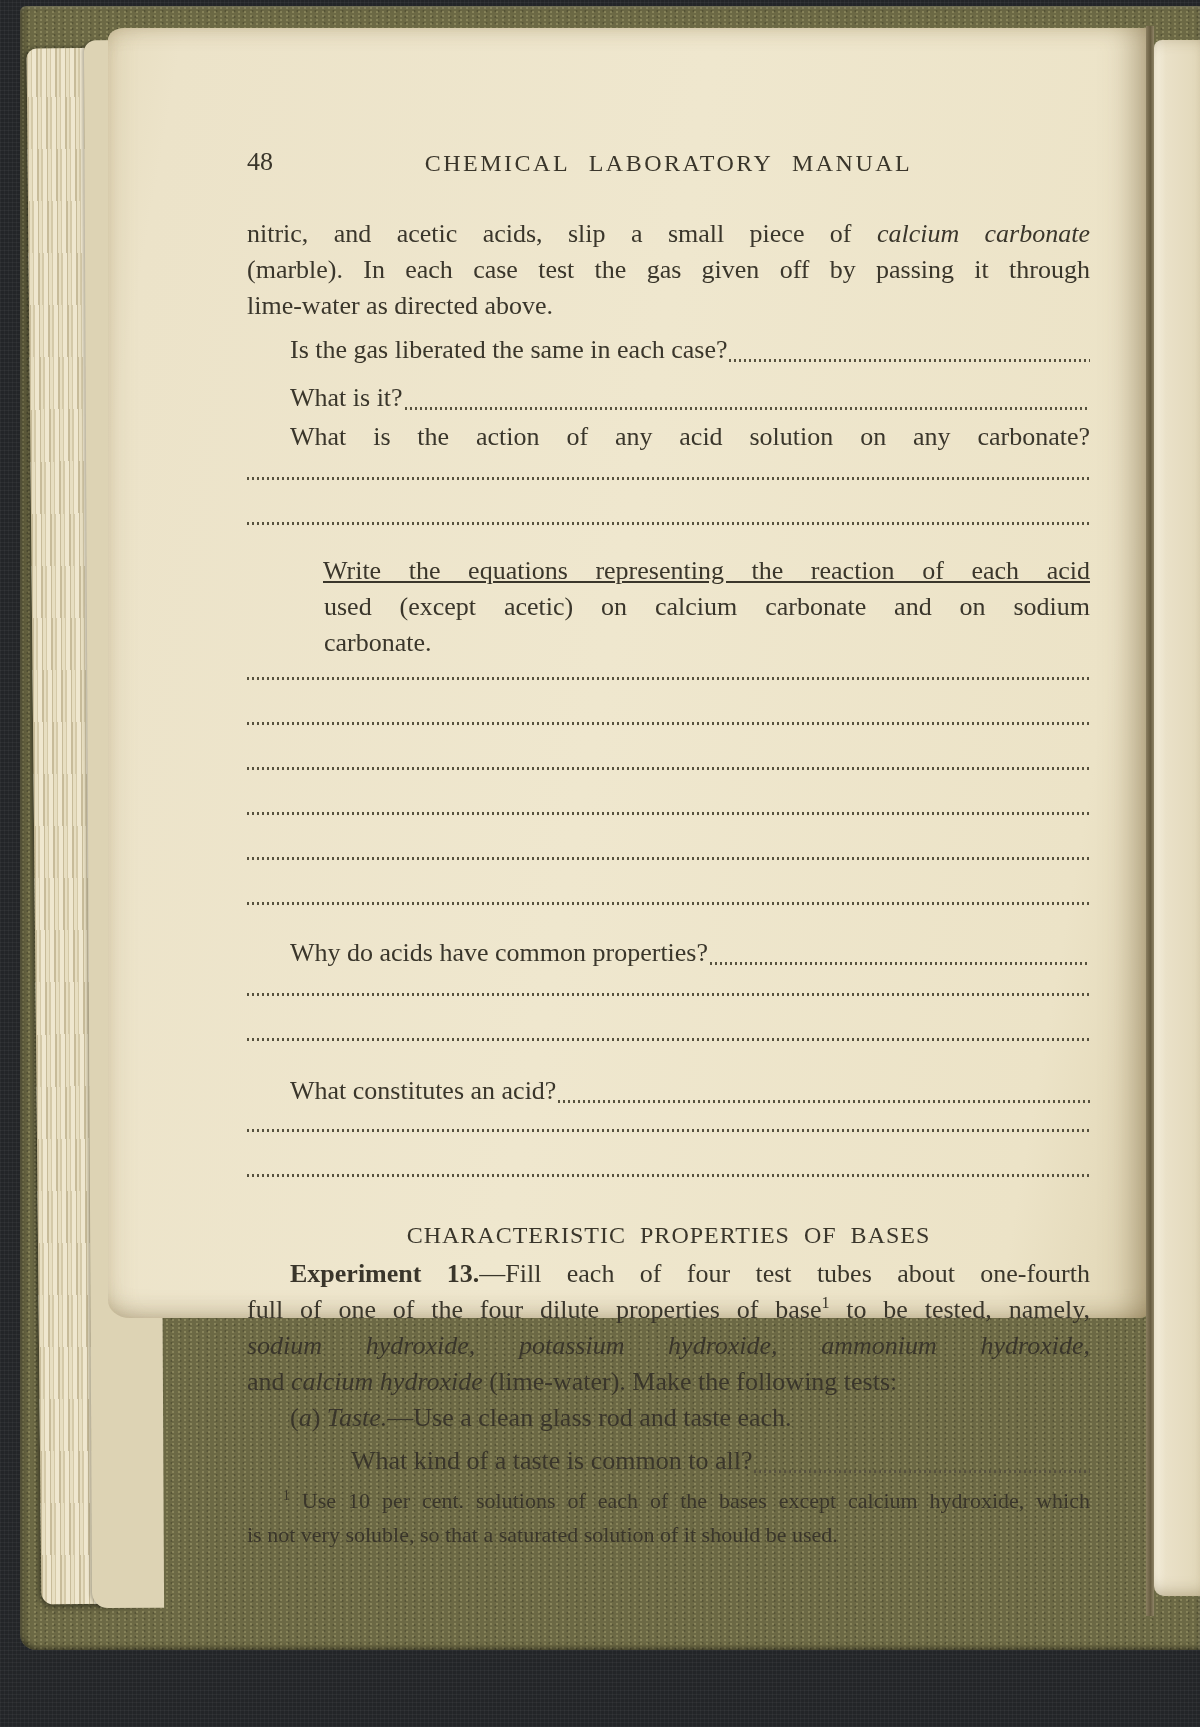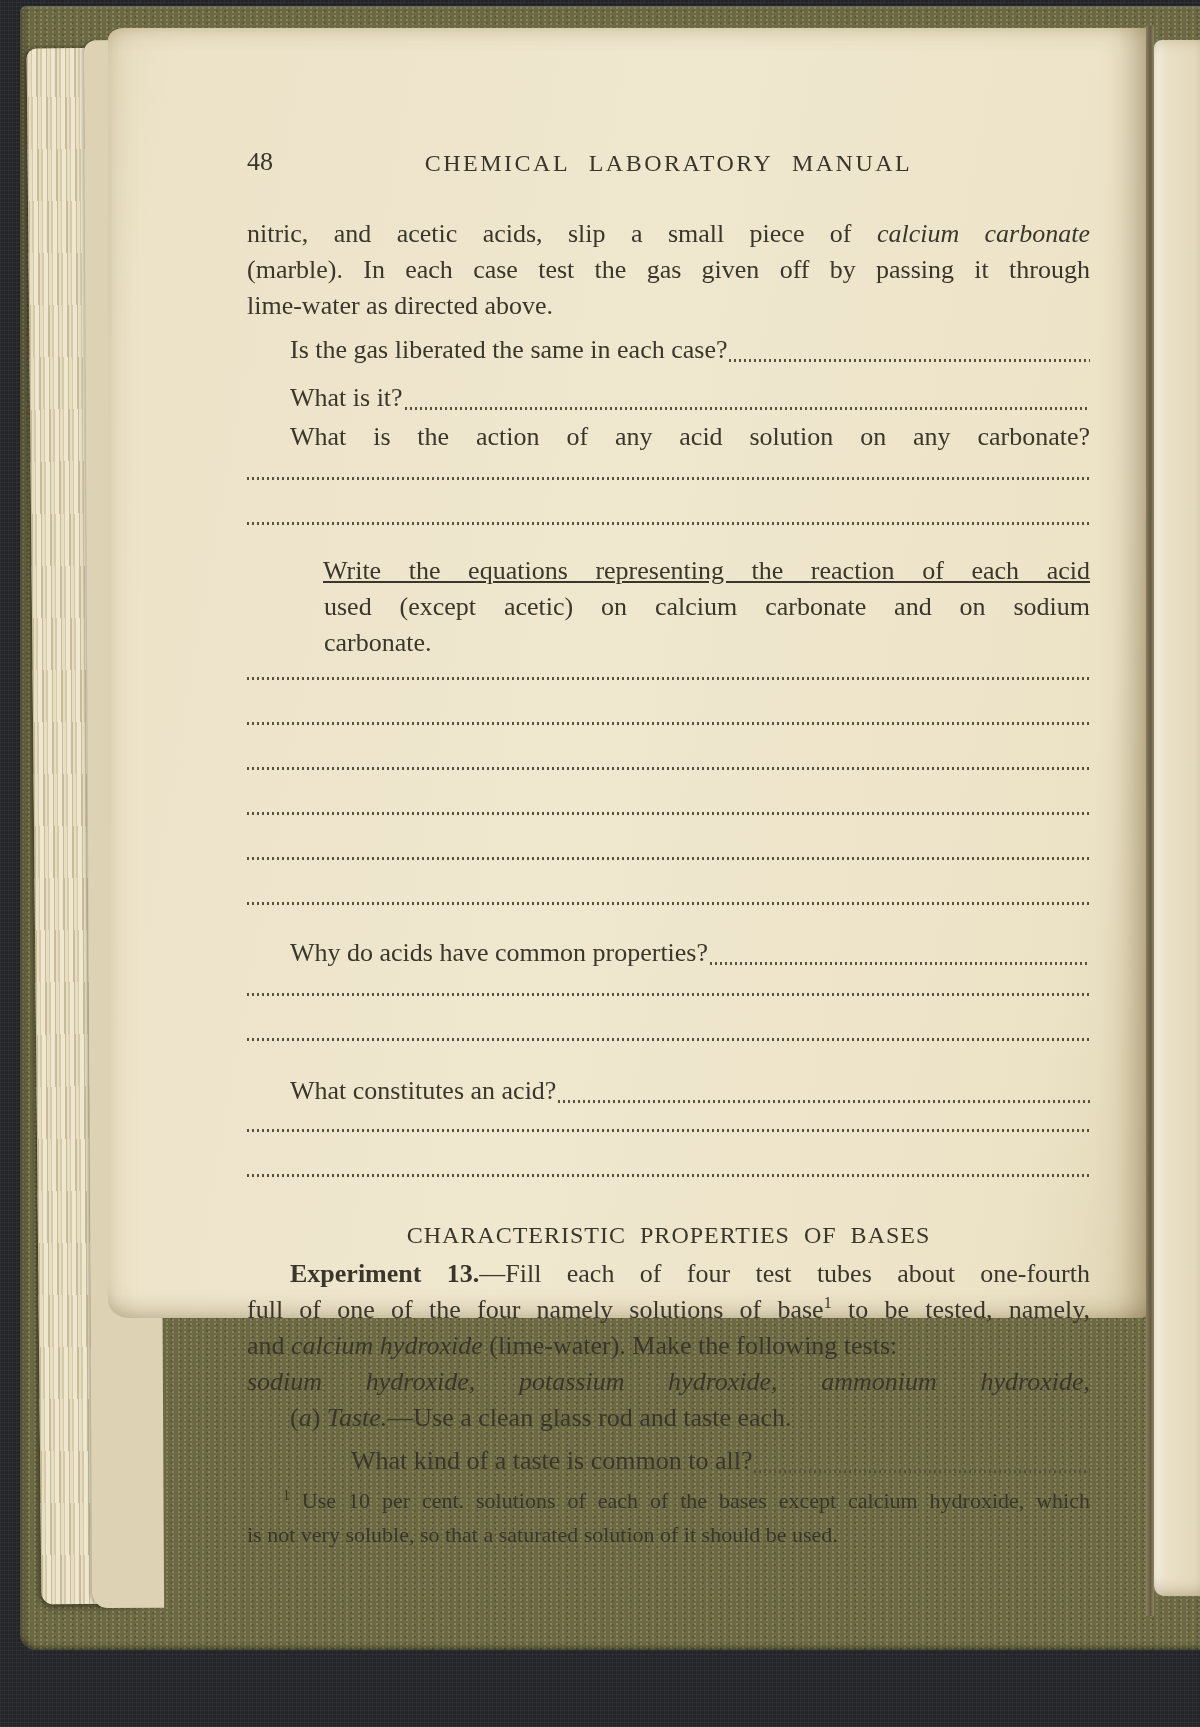--- a/index.html
+++ b/index.html
@@ -150,23 +150,23 @@
       <span class="dots"></span>
     </div>
 
     <div class="rule mt20"></div>
     <div class="rule mt42"></div>
 
     <div class="section-heading mt40">CHARACTERISTIC PROPERTIES OF BASES</div>
 
     <div class="para mt5">
       <div class="line jl indent1"><span class="bd">Experiment 13.</span><span>—Fill each of four test tubes about one-fourth</span></div>
-      <div class="line jl"><span>full of one of the four namely solutions of base</span><sup>1</sup><span> to be tested, namely,</span></div>
+      <div class="line jl"><span>full of one of the four dilute properties of base</span><sup>1</sup><span> to be tested, namely,</span></div>
+      <div class="line jl it">sodium hydroxide, potassium hydroxide, ammonium hydroxide,</div>
       <div class="line"><span>and </span><span class="it">calcium hydroxide</span><span> (lime-water). Make the following tests:</span></div>
-      <div class="line jl it">sodium hydroxide, potassium hydroxide, ammonium hydroxide,</div>
     </div>
 
     <div class="line indent1 mt0"><span>(</span><span class="it">a</span><span>) </span><span class="it">Taste.</span><span>—Use a clean glass rod and taste each.</span></div>
 
     <div class="qrow indent-q6 mt7">
       <span class="q-text">What kind of a taste is common to all?</span>
       <span class="dots"></span>
     </div>
 
     <div class="footnote mt5">

